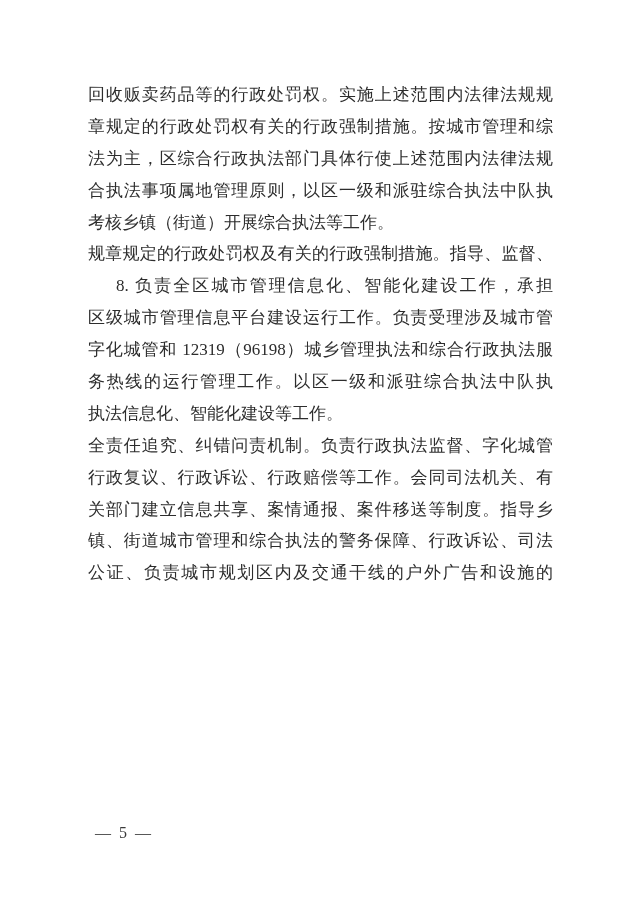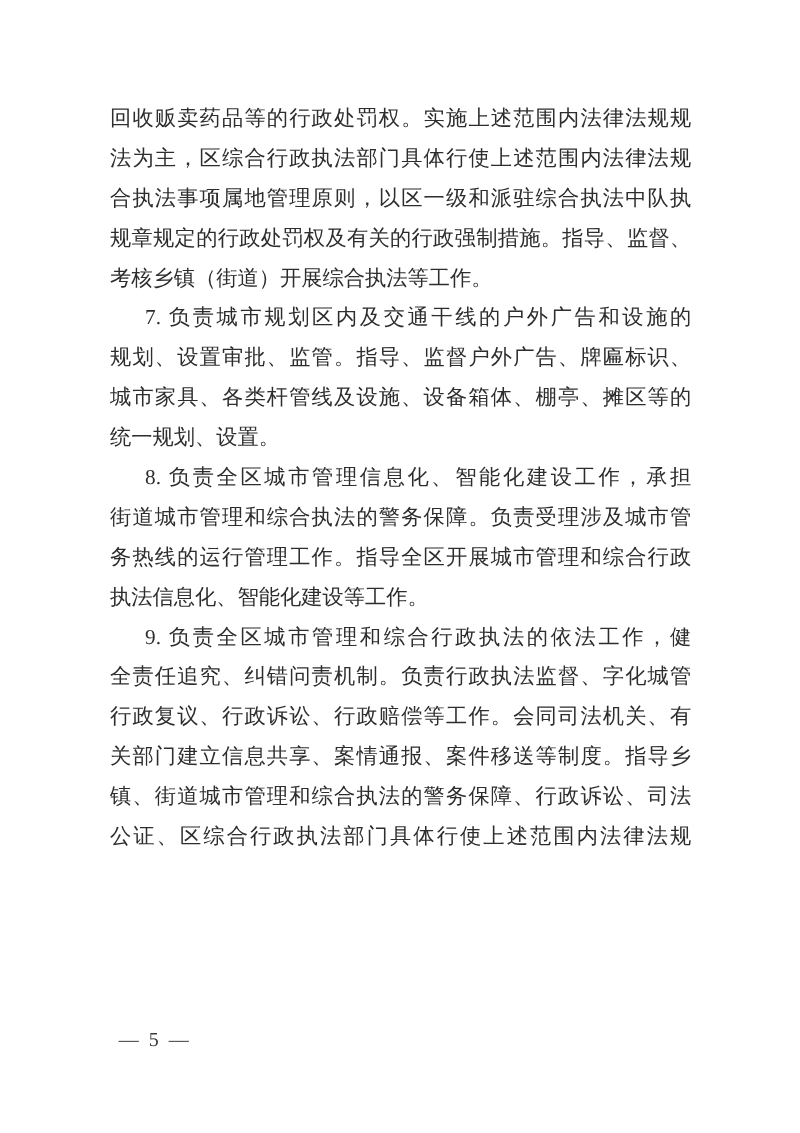--- a/index.html
+++ b/index.html
@@ -51,45 +51,40 @@
   }
 </style>
 </head>
 <body>
 
 <div class="page">
   <div class="text-block">
 
     <div class="para">
       <div class="line">回收贩卖药品等的行政处罚权。实施上述范围内法律法规规</div>
+      <div class="line">章规定的行政处罚权有关的行政强制措施。按城市管理和综</div>
       <div class="line">法为主，区综合行政执法部门具体行使上述范围内法律法规</div>
       <div class="line">合执法事项属地管理原则，以区一级和派驻综合执法中队执</div>
+      <div class="line end">考核乡镇（街道）开展综合执法等工作。</div>
       <div class="line">规章规定的行政处罚权及有关的行政强制措施。指导、监督、</div>
-      <div class="line end">考核乡镇（街道）开展综合执法等工作。</div>
     </div>
 
-    <div class="para">
-      <div class="line indent">7. 负责城市规划区内及交通干线的户外广告和设施的</div>
-      <div class="line">规划、设置审批、监管。指导、监督户外广告、牌匾标识、</div>
-      <div class="line">城市家具、各类杆管线及设施、设备箱体、棚亭、摊区等的</div>
-      <div class="line end">统一规划、设置。</div>
-    </div>
 
     <div class="para">
       <div class="line indent">8. 负责全区城市管理信息化、智能化建设工作，承担</div>
-      <div class="line">街道城市管理和综合执法的警务保障。负责受理涉及城市管</div>
-      <div class="line">务热线的运行管理工作。指导全区开展城市管理和综合行政</div>
+      <div class="line">区级城市管理信息平台建设运行工作。负责受理涉及城市管</div>
+      <div class="line">字化城管和 12319（96198）城乡管理执法和综合行政执法服</div>
+      <div class="line">务热线的运行管理工作。以区一级和派驻综合执法中队执</div>
       <div class="line end">执法信息化、智能化建设等工作。</div>
     </div>
 
     <div class="para">
-      <div class="line indent">9. 负责全区城市管理和综合行政执法的依法工作，健</div>
       <div class="line">全责任追究、纠错问责机制。负责行政执法监督、字化城管和、</div>
       <div class="line">行政复议、行政诉讼、行政赔偿等工作。会同司法机关、有</div>
       <div class="line">关部门建立信息共享、案情通报、案件移送等制度。指导乡</div>
       <div class="line">镇、街道城市管理和综合执法的警务保障、行政诉讼、司法</div>
-      <div class="line">公证、区综合行政执法部门具体行使上述范围内法律法规</div>
+      <div class="line">公证、负责城市规划区内及交通干线的户外广告和设施的</div>
     </div>
 
   </div>
 
   <div class="page-number">— 5 —</div>
 </div>
 
 </body></html>

